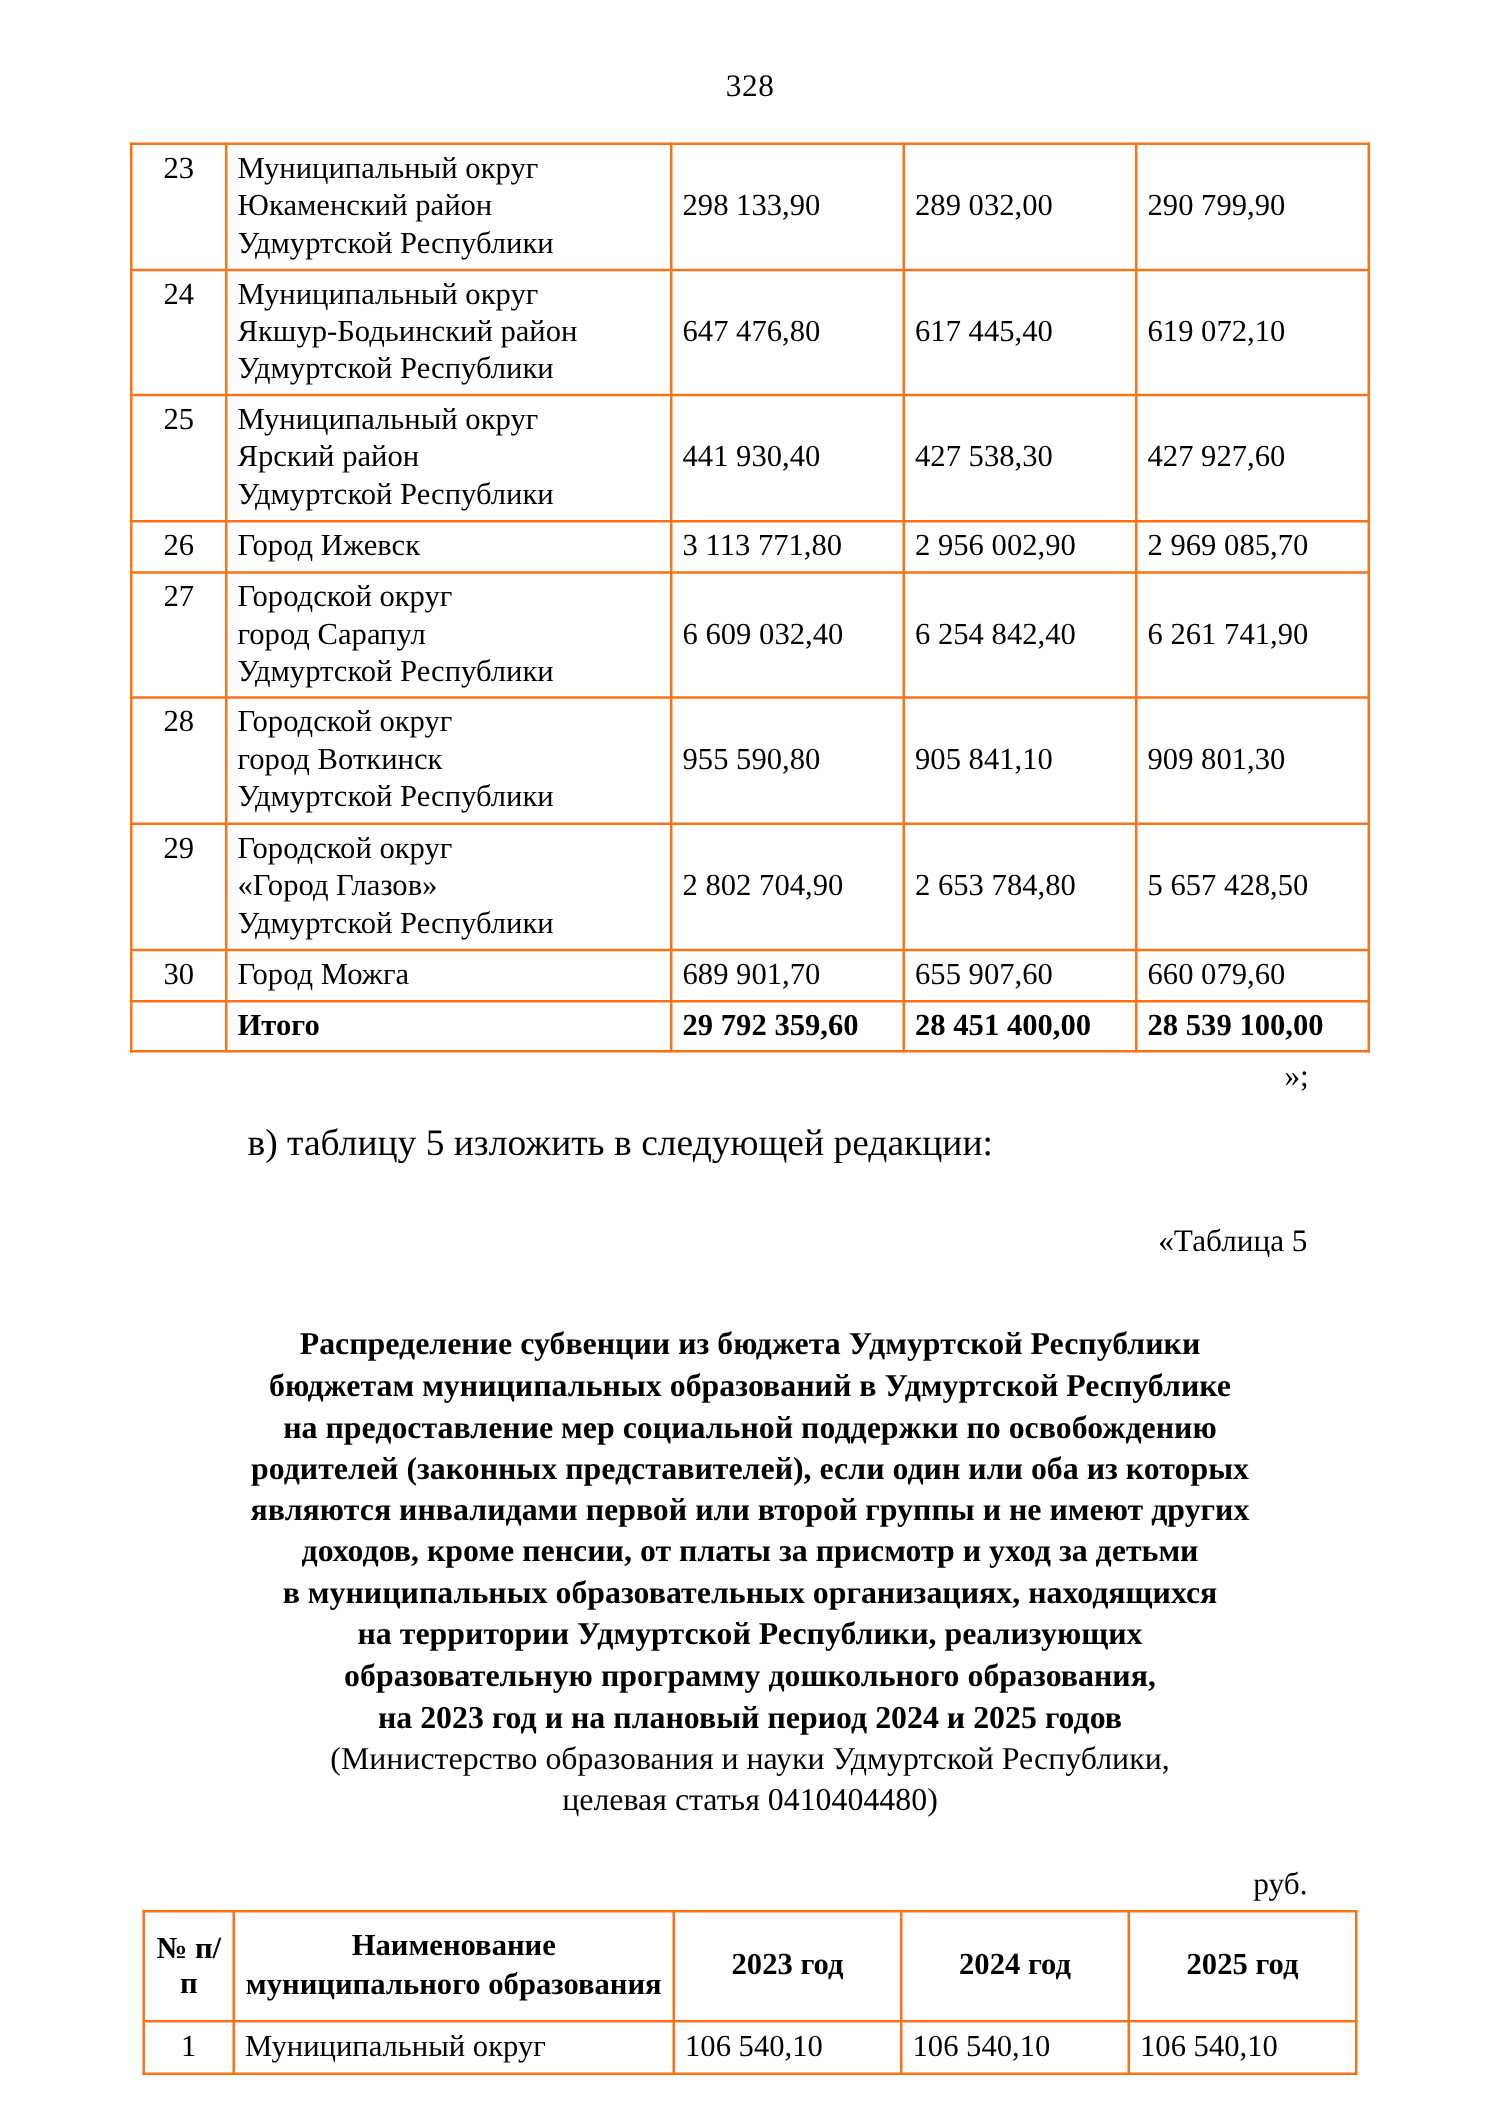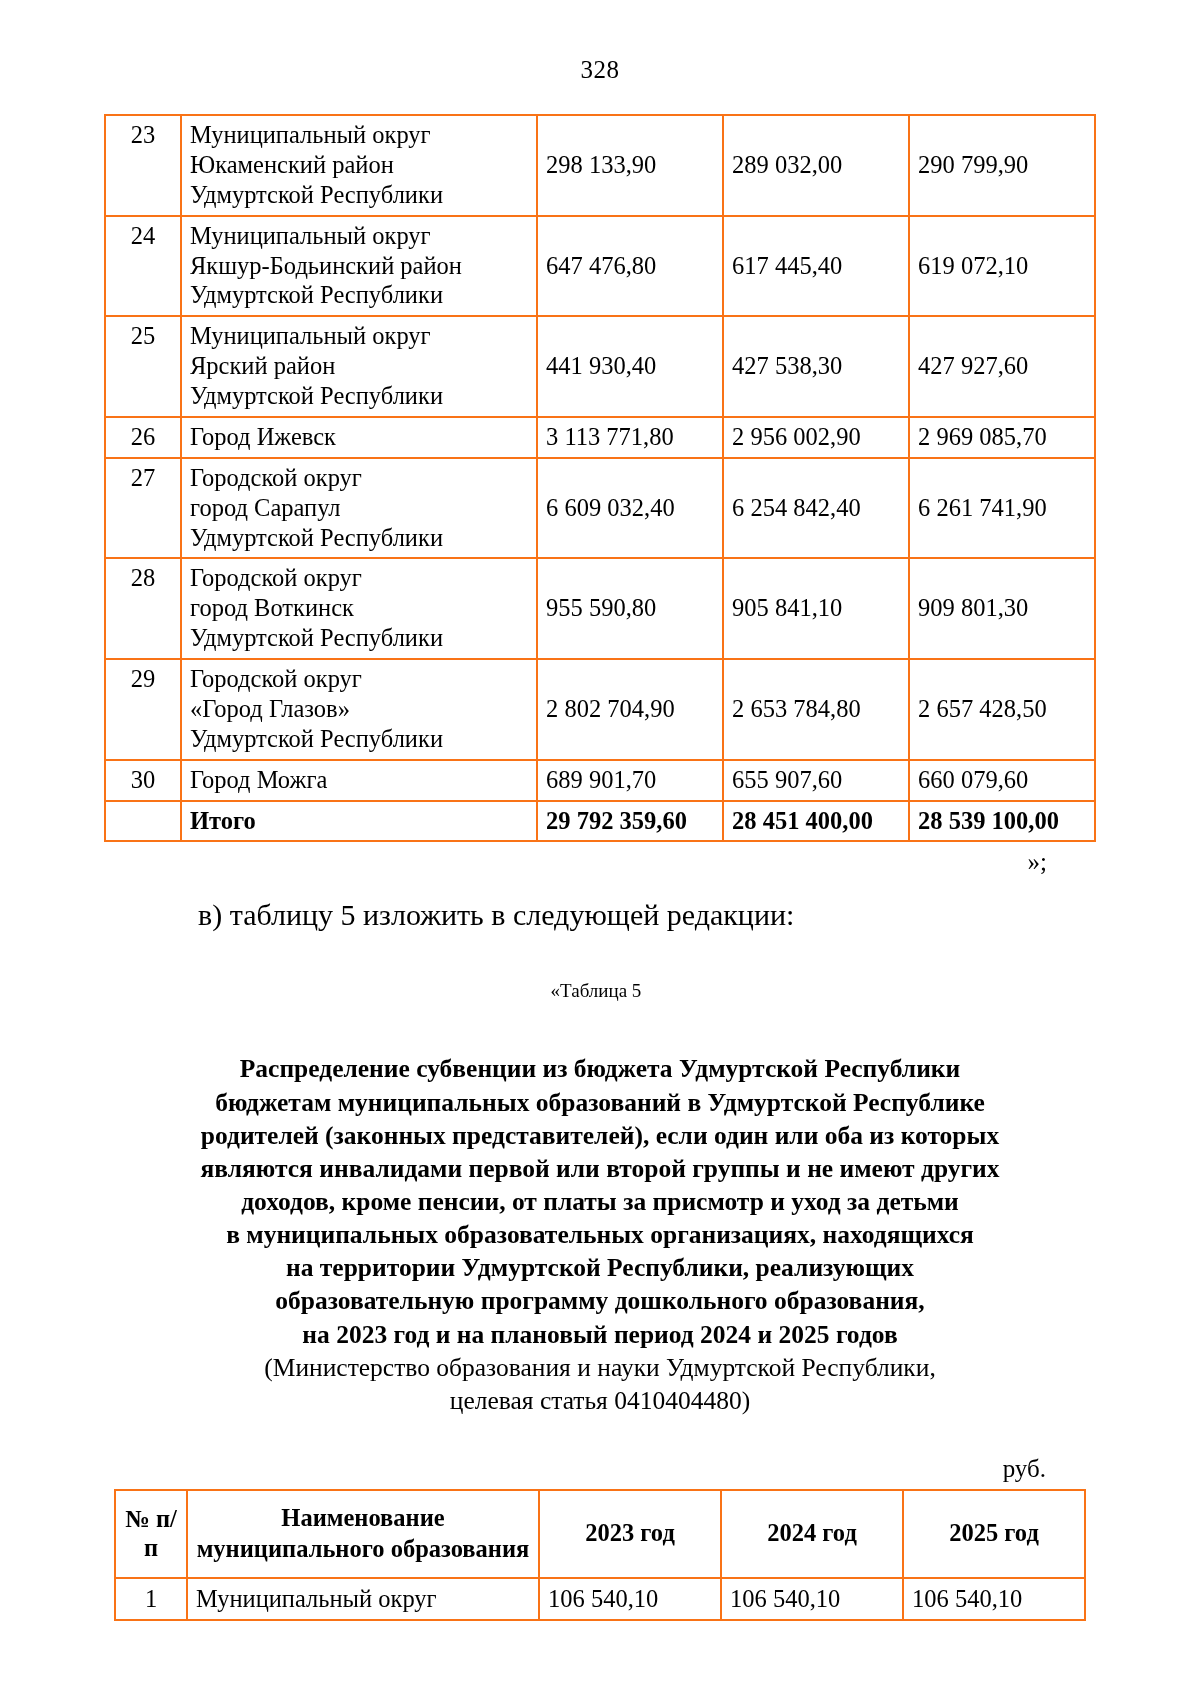--- a/index.html
+++ b/index.html
@@ -78,22 +78,22 @@
   .para-v {
     width: 900px;
     margin: 22px auto 0 auto;
     font-size: 30px;
     text-indent: 48px;
   }
 
   .table-label {
     width: 900px;
     margin: 48px auto 0 auto;
-    text-align: center;
-    font-size: 19px;
+    text-align: right;
+    font-size: 25px;
     padding-right: 8px;
   }
 
   
   .title-block {
     width: 880px;
     margin: 50px auto 0 auto;
     text-align: center;
     font-weight: bold;
     font-size: 25.5px;
@@ -201,21 +201,21 @@
           </tr>
           <tr>
             <td class="col-num">29</td>
             <td class="col-name cell-lines">
               <span>Городской округ</span>
               <span>«Город Глазов»</span>
               <span>Удмуртской Республики</span>
             </td>
             <td class="col-money mid">2 802 704,90</td>
             <td class="col-money mid">2 653 784,80</td>
-            <td class="col-money mid">2 657 428,50</td>
+            <td class="col-money mid">5 657 428,50</td>
           </tr>
           <tr>
             <td class="col-num">30</td>
             <td class="col-name cell-lines">
               <span>Город Можга</span>
             </td>
             <td class="col-money mid">689 901,70</td>
             <td class="col-money mid">655 907,60</td>
             <td class="col-money mid">660 079,60</td>
           </tr>
@@ -234,20 +234,21 @@
 
   <div class="closing-quote">»;</div>
 
   <div class="para-v">в) таблицу 5 изложить в следующей редакции:</div>
 
   <div class="table-label">«Таблица 5</div>
 
   <div class="title-block">
       <span class="line">Распределение субвенции из бюджета Удмуртской Республики</span>
       <span class="line">бюджетам муниципальных образований в Удмуртской Республике</span>
+      <span class="line">на предоставление мер социальной поддержки по освобождению</span>
       <span class="line">родителей (законных представителей), если один или оба из которых</span>
       <span class="line">являются инвалидами первой или второй группы и не имеют других</span>
       <span class="line">доходов, кроме пенсии, от платы за присмотр и уход за детьми</span>
       <span class="line">в муниципальных образовательных организациях, находящихся</span>
       <span class="line">на территории Удмуртской Республики, реализующих</span>
       <span class="line">образовательную программу дошкольного образования,</span>
       <span class="line">на 2023 год и на плановый период 2024 и 2025 годов</span>
       <span class="line regular">(Министерство образования и науки Удмуртской Республики,</span>
       <span class="line regular">целевая статья 0410404480)</span>
     </div>

